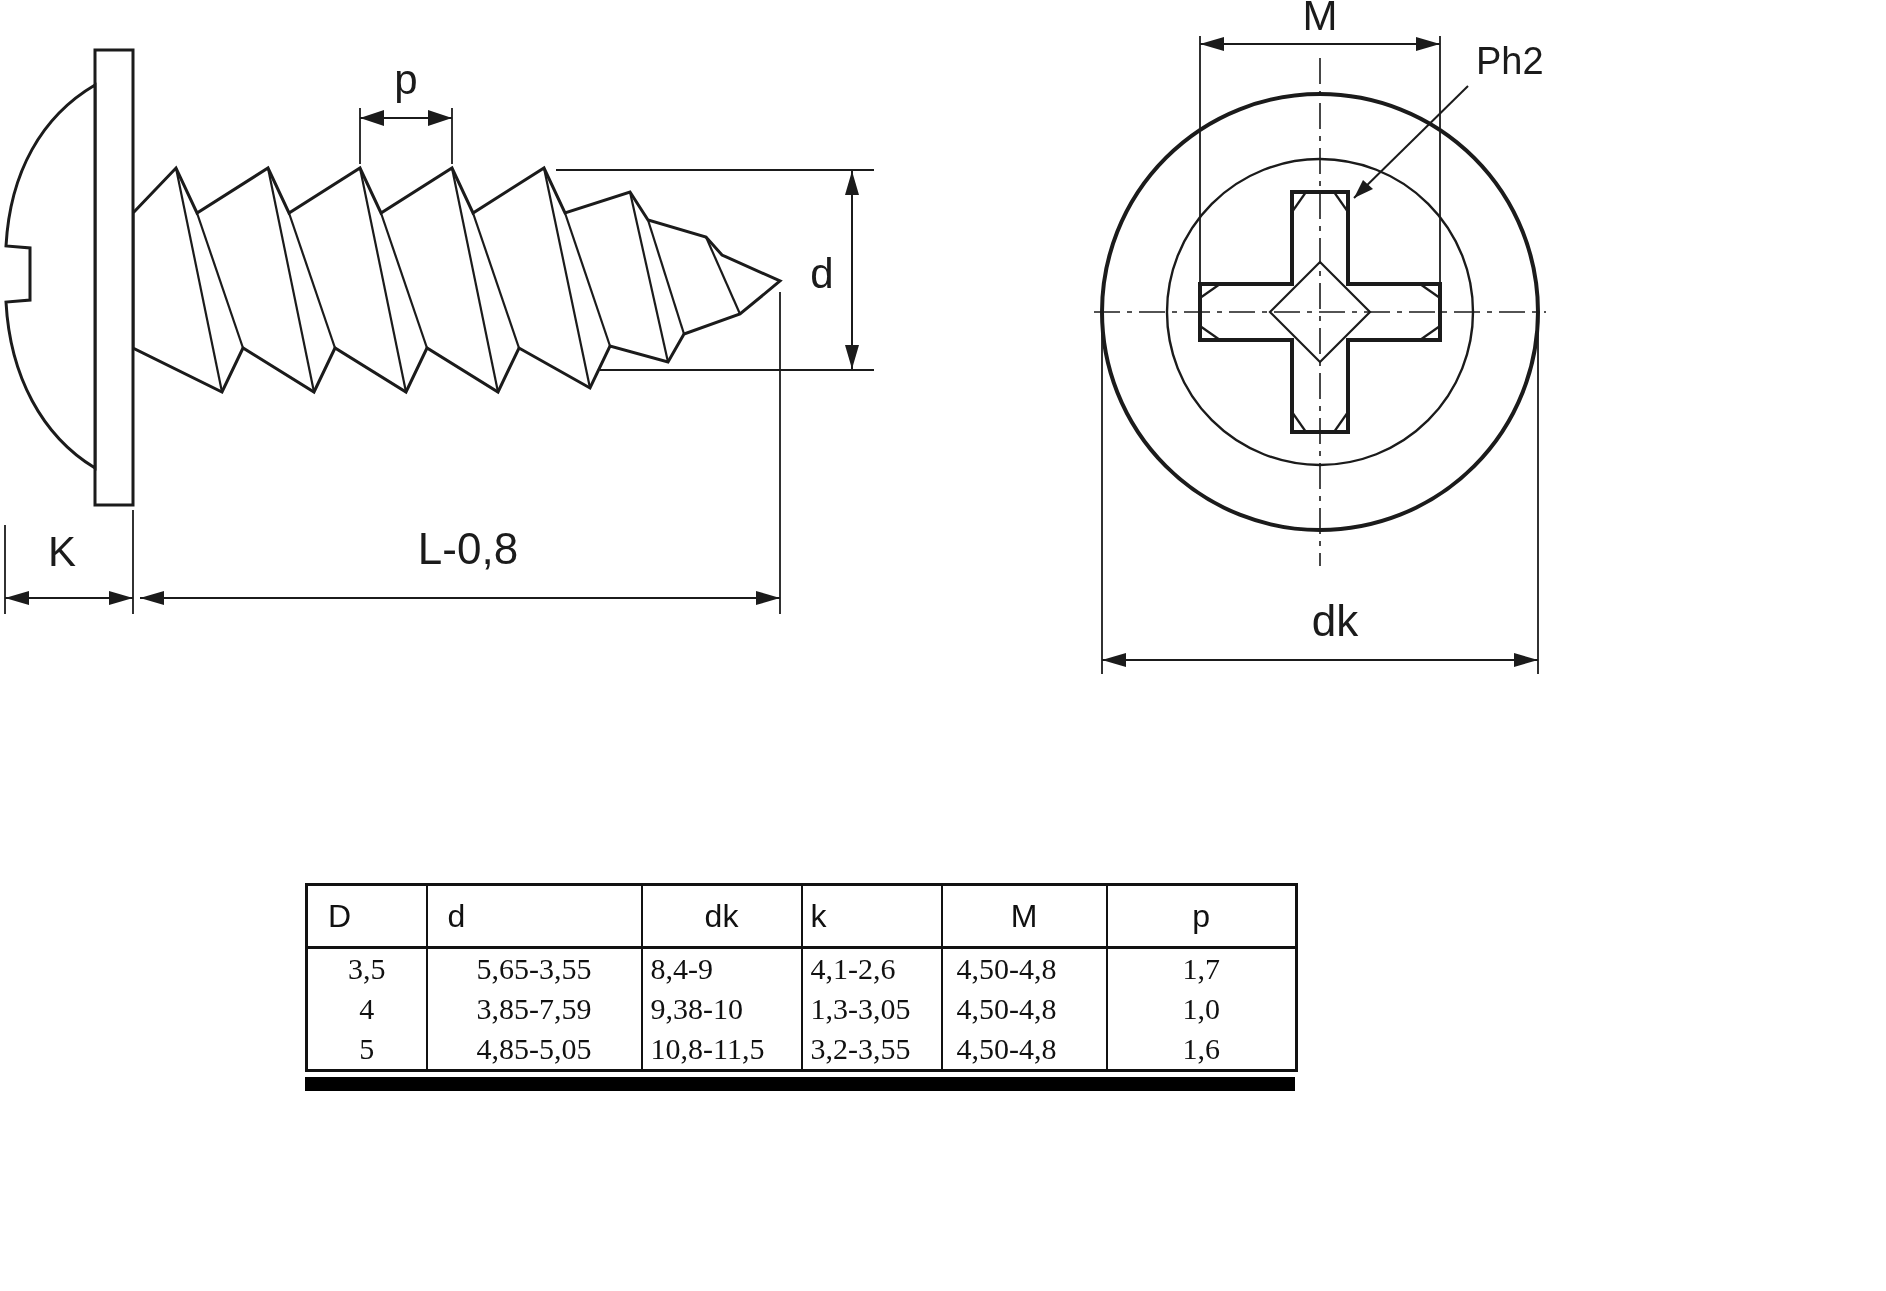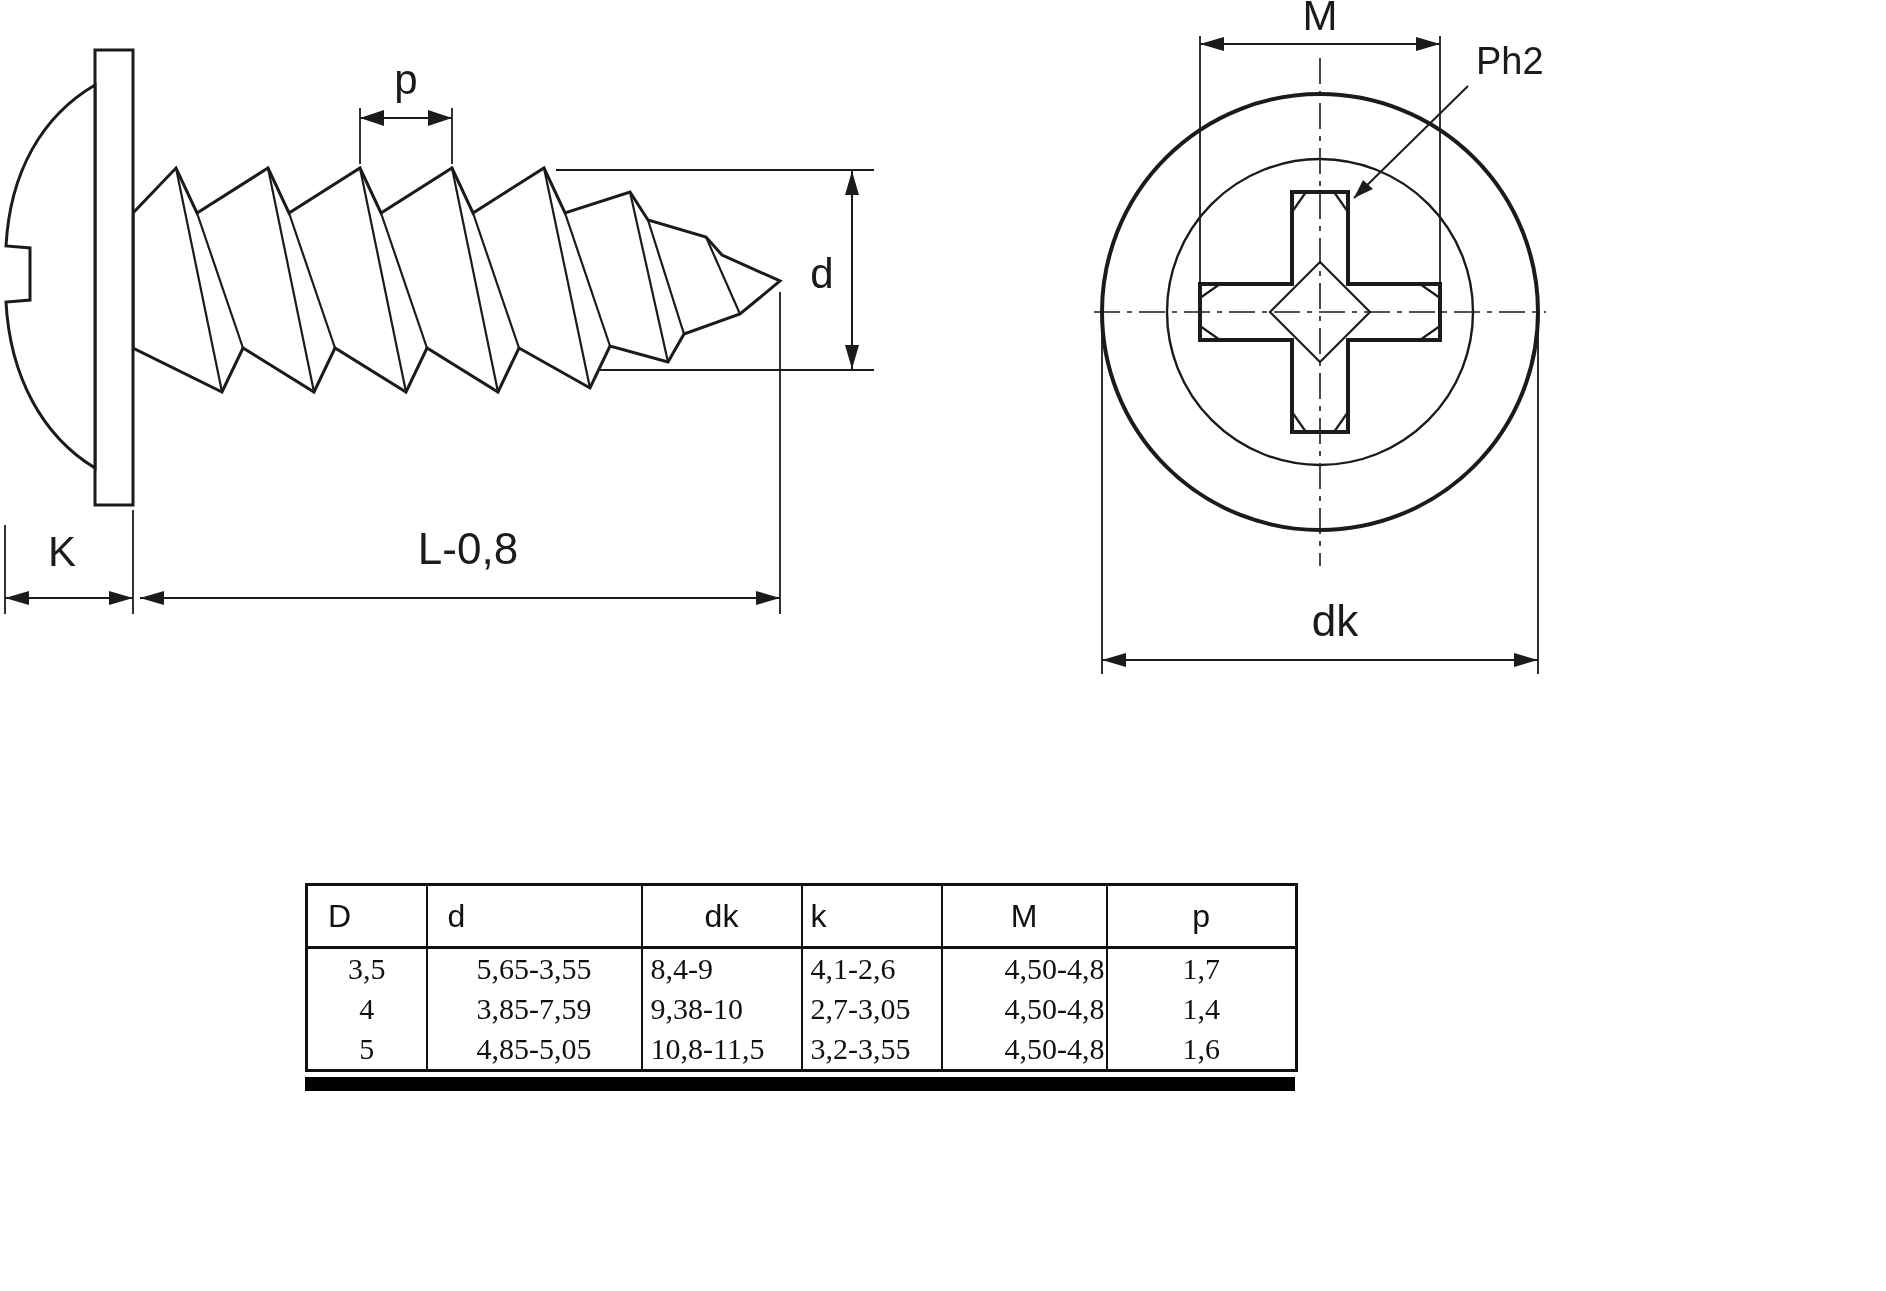--- a/index.html
+++ b/index.html
@@ -35,21 +35,21 @@
     border-left:2px solid #111111; border-right:2px solid #111111;
     font-weight:400; white-space:nowrap; overflow:hidden;
   }
   table.spec thead th {
     border-bottom:3px solid #111111;
     height:58px; font-size:32px; vertical-align:middle;
   }
   table.spec td { height:38px; font-size:30px; vertical-align:middle;font-family:Liberation Serif, serif; }
   .al  { text-align:left; padding-left:20px; }
   .al2 { text-align:left; padding-left:8px; }
-  .al3 { text-align:right; padding-left:14px; }
+  .al3 { text-align:left; padding-left:14px; }
   .ac  { text-align:center; }
 
   .bottom-bar {
     position:absolute; left:305px; top:1077px;
     width:990px; height:14px; background:#000000;
   }
 </style>
 </head>
 <body>
 
@@ -210,23 +210,23 @@
         <td class="ac">5,65-3,55</td>
         <td class="al2">8,4-9</td>
         <td class="al2">4,1-2,6</td>
         <td class="al3">4,50-4,8</td>
         <td class="ac">1,7</td>
       </tr>
       <tr>
         <td class="ac">4</td>
         <td class="ac">3,85-7,59</td>
         <td class="al2">9,38-10</td>
-        <td class="al2">2,7-3,05</td>
+        <td class="al2">1,3-3,05</td>
         <td class="al3">4,50-4,8</td>
-        <td class="ac">1,4</td>
+        <td class="ac">1,0</td>
       </tr>
       <tr>
         <td class="ac">5</td>
         <td class="ac">4,85-5,05</td>
         <td class="al2">10,8-11,5</td>
         <td class="al2">3,2-3,55</td>
         <td class="al3">4,50-4,8</td>
         <td class="ac">1,6</td>
       </tr>
     </tbody>

